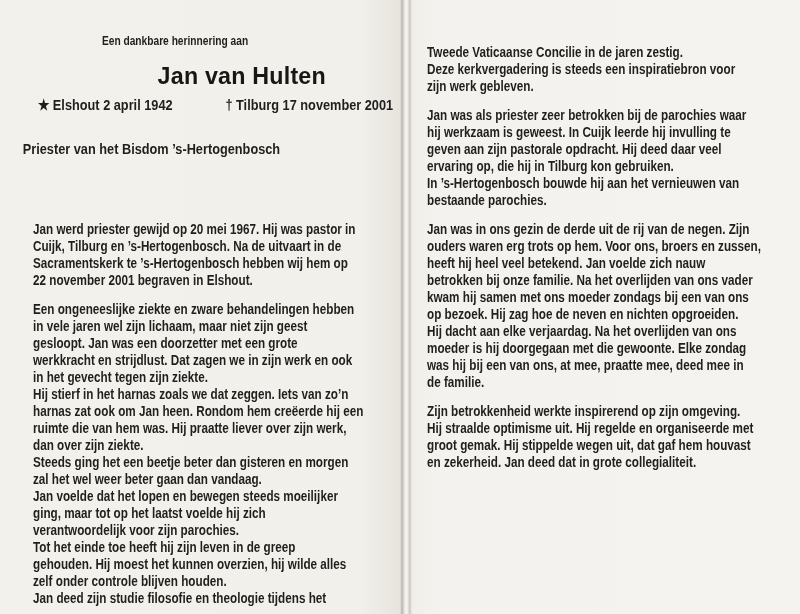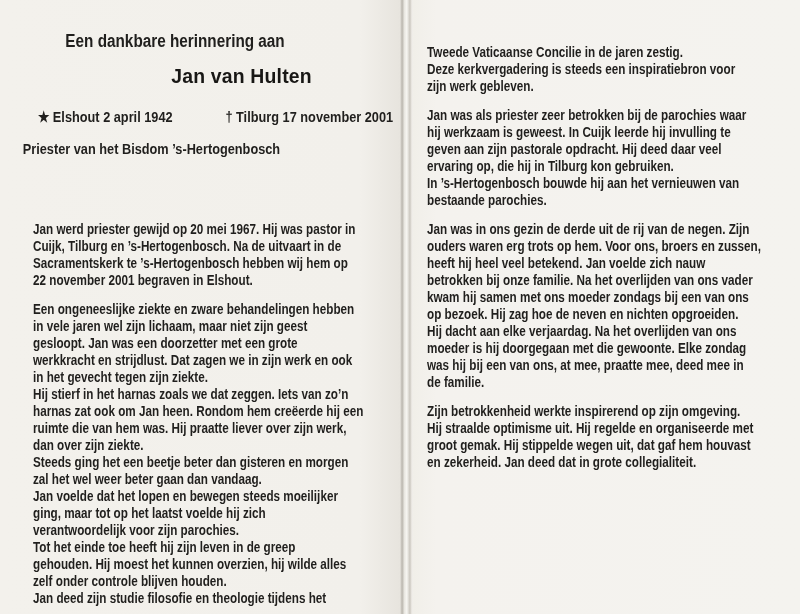--- a/index.html
+++ b/index.html
@@ -55,37 +55,37 @@
       #ece9e4 90%,
       #f2f0ec 100%);
   }
   
   .intro-line {
     position: absolute;
     top: 32px;
     left: 0;
     width: 351px;
     text-align: center;
-    font-size: 18px;
+    font-size: 12px;
     line-height: 18px;
   }
   .deceased-name {
     position: absolute;
     top: 62px;
     left: 0;
     width: 484px;
     text-align: center;
-    font-size: 20px;
+    font-size: 24px;
     line-height: 28px;
     letter-spacing: 0.2px;
     color: #181715;
   }
   .dates-row {
     position: absolute;
-    top: 108px;
+    top: 96px;
     left: 38px;
     width: 337px;
     display: flex;
     justify-content: space-between;
     font-size: 15px;
     line-height: 18px;
   }
   .subtitle-line {
     position: absolute;
     top: 140px;

